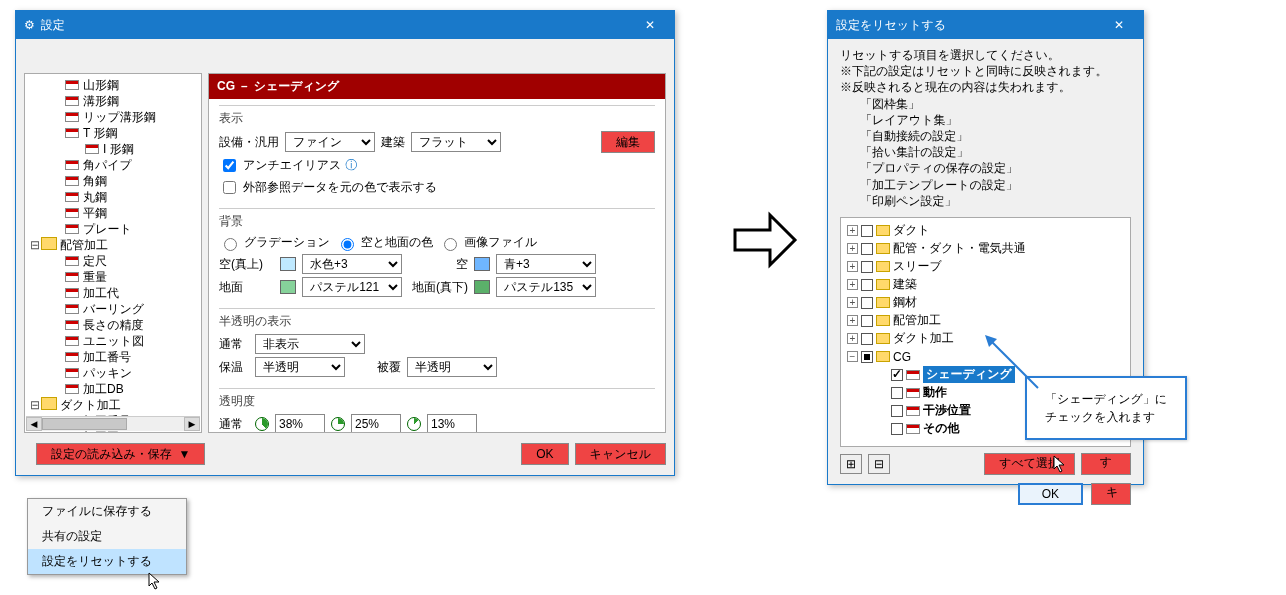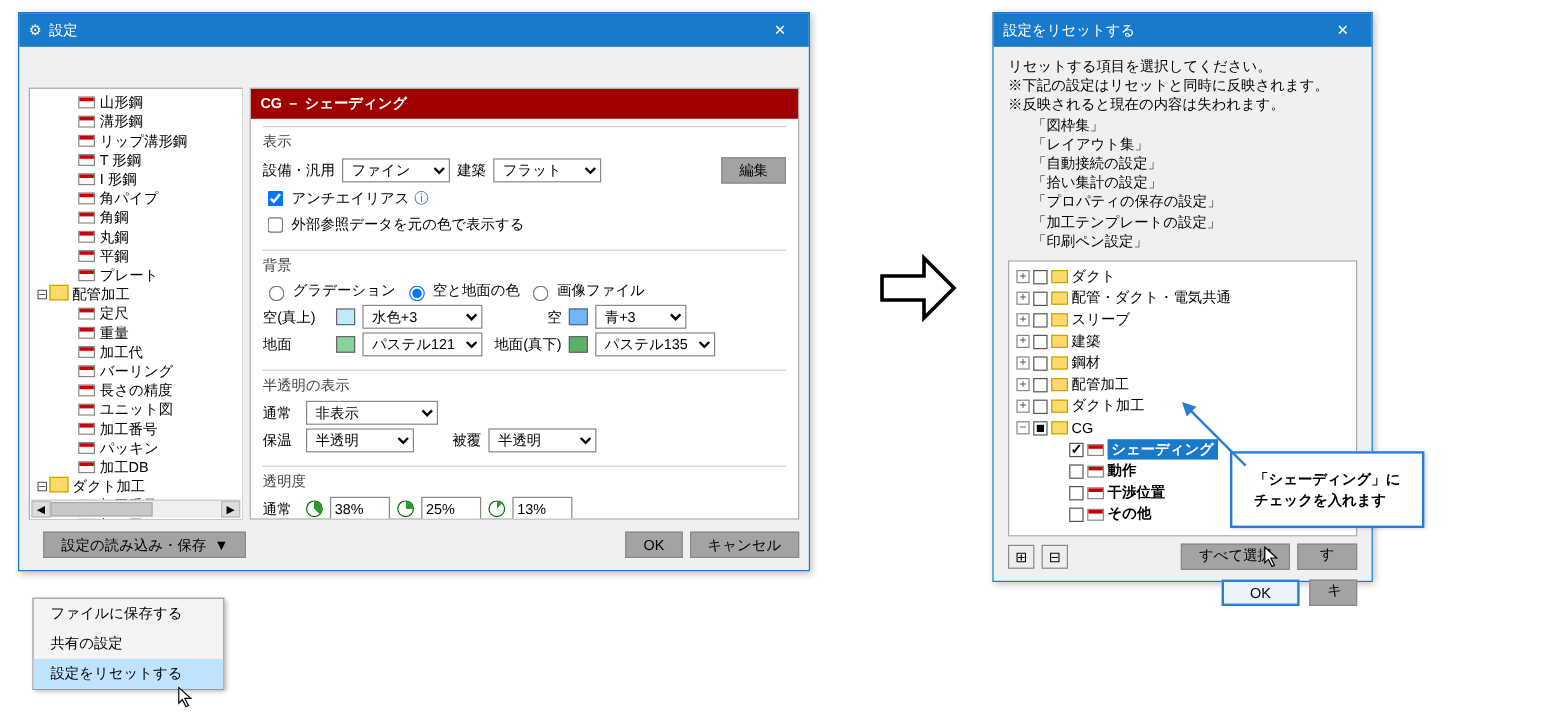--- a/index.html
+++ b/index.html
@@ -24,21 +24,21 @@
   .tree-pane .folder::before{content:"";width:14px;height:11px;background:#ffd96b;border:1px solid #c9a300;display:inline-block;margin-right:3px;}
   .tree-pane .item{padding-left:28px;}
   .tree-pane .item .redflag{margin-right:4px;}
   .tree-pane .exp{ width:12px; text-align:center; color:#555; display:inline-block;}
   .content-pane { flex:1; background:#fff; border:1px solid #aaa; padding:6px 10px; overflow:hidden;}
   .panel-title { background:#a00000; color:#fff; padding:4px 8px; font-weight:bold; margin:-6px -10px 6px -10px;}
   .group { border-top:1px solid #ccc; padding:4px 0 8px 0;}
   .group-label{color:#444; margin-bottom:4px;}
   .frow{display:flex; align-items:center; gap:6px; margin:3px 0;}
   select,input[type=text]{height:20px; border:1px solid #888; background:#fff; padding:0 3px; font-size:12px;}
-  .btn{height:22px; border:1px solid #888; background:#a3a3a3; padding:0 14px;}
+  .btn{height:22px; border:1px solid #888; background:#ef4444; padding:0 14px;}
   .chk{display:flex;align-items:center;gap:4px;}
   .radio{display:flex;align-items:center;gap:4px;}
   .swatch{width:16px;height:14px;border:1px solid #666;display:inline-block;}
   .pie{width:14px;height:14px;border-radius:50%;display:inline-block;position:relative;background:#fff;border:1px solid #060;}
   .pie::before{content:"";position:absolute;inset:0;border-radius:50%;}
   .pie.p38::before{background:conic-gradient(#2a9a2a 0 38%, transparent 38% 100%);}
   .pie.p25::before{background:conic-gradient(#2a9a2a 0 25%, transparent 25% 100%);}
   .pie.p13::before{background:conic-gradient(#2a9a2a 0 13%, transparent 13% 100%);}
   .footer1{position:absolute;left:20px;right:8px;bottom:8px;height:26px;display:flex;align-items:center;}
   .footer1 .spacer{flex:1;}
@@ -57,21 +57,21 @@
   .tree2 .cb{width:12px;height:12px;border:1px solid #555;background:#fff;display:inline-block;position:relative;}
   .tree2 .cb.checked::after{content:"✓";position:absolute;left:0;top:-3px;font-size:12px;color:#000;}
   .tree2 .cb.mixed::after{content:"";position:absolute;inset:2px;background:#000;}
   .tree2 .fld{width:14px;height:11px;background:#ffd96b;border:1px solid #c9a300;display:inline-block;}
   .tree2 .sel{background:#1979ca;color:#fff;padding:0 3px;}
   .tree2 .indent2{padding-left:48px;font-weight:bold;}
   .btnrow2{margin:6px 12px; display:flex; gap:6px; align-items:center;}
   .sqbtn{width:22px;height:20px;border:1px solid #888;background:#eee;text-align:center;line-height:18px;}
   .footer2{margin:8px 12px 10px; display:flex; justify-content:flex-end; gap:8px;}
   .okbtn{border:2px solid #2a7dd4; background:#eaf3fc; padding:2px 22px;}
-  .callout{position:absolute; left:1025px; top:376px; background:#fff; border:2px solid #2a7dd4; padding:12px 18px; font-size:16px; line-height:1.5; box-shadow:1px 1px 3px rgba(0,0,0,.2);font-weight:bold;}
+  .callout{position:absolute; left:1025px; top:376px; background:#fff; border:2px solid #2a7dd4; padding:12px 18px; font-size:16px; line-height:1.5; box-shadow:1px 1px 3px rgba(0,0,0,.2);}
   .scrollbar{position:absolute;bottom:1px;left:1px;right:1px;height:15px;background:#efefef;border-top:1px solid #ccc;display:flex;}
   .scrollbar .arrow{width:16px;background:#ddd;border:1px solid #bbb;text-align:center;line-height:12px;font-size:9px;}
   .scrollbar .track{flex:1;position:relative;}
   .scrollbar .thumb{position:absolute;left:0;top:1px;bottom:1px;width:60%;background:#c8c8c8;border:1px solid #aaa;}
 </style>
 </head>
 <body>
 
 <div id="win1" class="window">
   <div class="titlebar">
@@ -90,21 +90,21 @@
         <span>図面の初期値</span>
       </div>
   </div>
   <div class="body1">
     <div class="tree-pane" style="position:relative;">
       <div id="tree-top">
           <div class="row item" style="padding-left: 40px;"><span class="redflag"></span>山形鋼</div>
           <div class="row item" style="padding-left: 40px;"><span class="redflag"></span>溝形鋼</div>
           <div class="row item" style="padding-left: 40px;"><span class="redflag"></span>リップ溝形鋼</div>
           <div class="row item" style="padding-left: 40px;"><span class="redflag"></span>T 形鋼</div>
-          <div class="row item" style="padding-left: 40px;"><span class="redflag"></span>I 形鋼</div>
+          <div class="row item" style="padding-left: 60px;"><span class="redflag"></span>I 形鋼</div>
           <div class="row item" style="padding-left: 40px;"><span class="redflag"></span>角パイプ</div>
           <div class="row item" style="padding-left: 40px;"><span class="redflag"></span>角鋼</div>
           <div class="row item" style="padding-left: 40px;"><span class="redflag"></span>丸鋼</div>
           <div class="row item" style="padding-left: 40px;"><span class="redflag"></span>平鋼</div>
           <div class="row item" style="padding-left: 40px;"><span class="redflag"></span>プレート</div>
         </div>
       <div class="row">
           <span class="exp">⊟</span>
           <span class="folder"></span>
           <span>配管加工</span>
@@ -175,21 +175,21 @@
               <input type="radio" name="bg" style="">
               <span>画像ファイル</span>
             </label>
         </div>
         <div class="frow">
           <span style="width:55px">空(真上)</span>
           <span class="swatch" style="background:#bfe9ff"></span>
           <select style="width:100px"><option>水色+3</option></select>
           <span style="width:60px;text-align:right">空</span>
           <span class="swatch" style="background:#6fb6ff"></span>
-          <select style="width:76px"><option>青+3</option></select>
+          <select style="width:100px"><option>青+3</option></select>
         </div>
         <div class="frow">
           <span style="width:55px">地面</span>
           <span class="swatch" style="background:#86d29a"></span>
           <select style="width:100px"><option>パステル121</option></select>
           <span style="width:60px;text-align:right">地面(真下)</span>
           <span class="swatch" style="background:#5bb06a"></span>
           <select style="width:100px"><option>パステル135</option></select>
         </div>
       </div>

